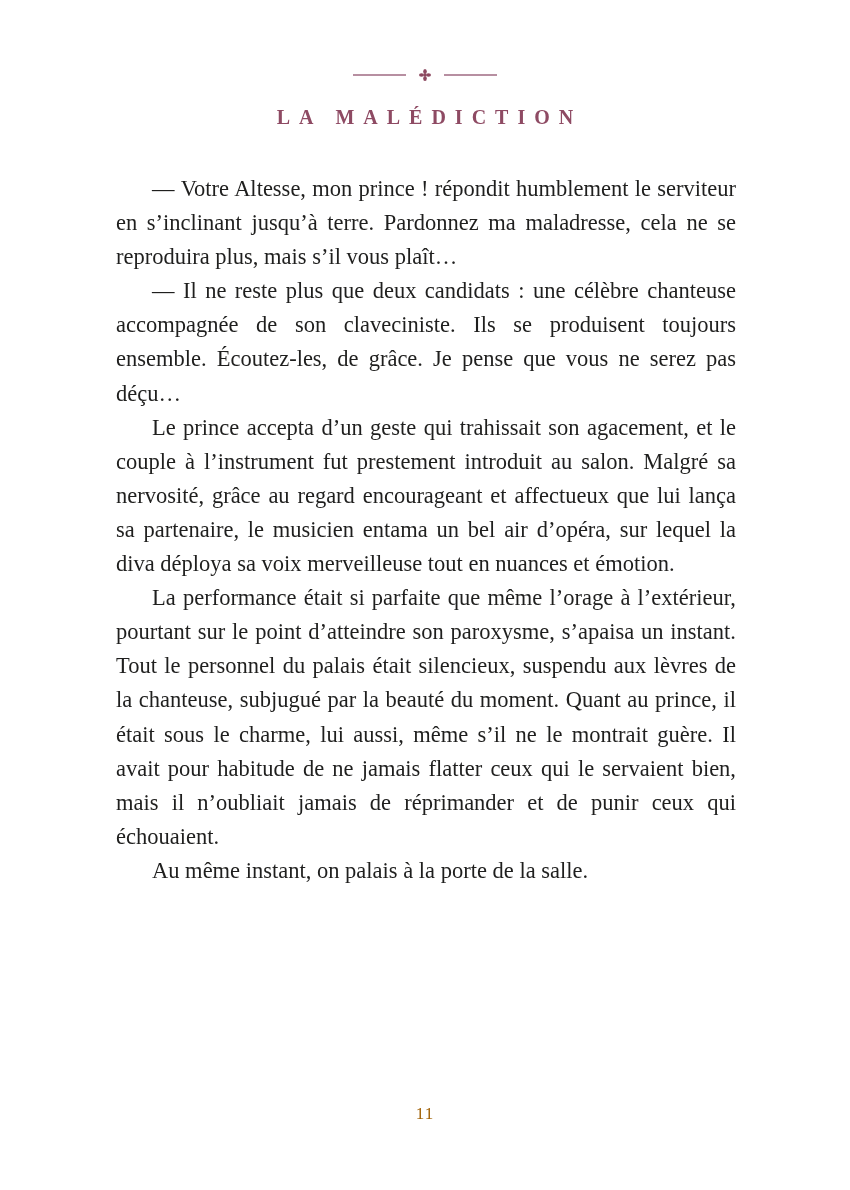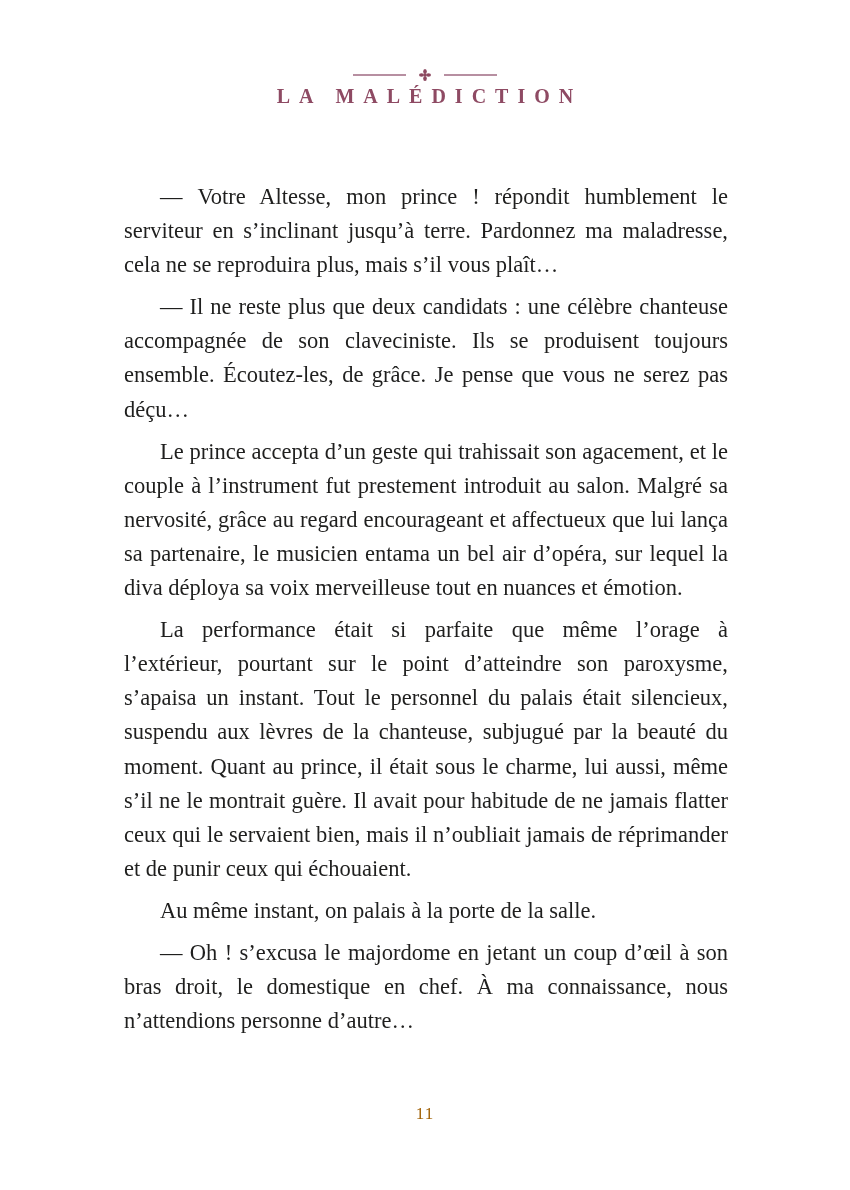--- a/index.html
+++ b/index.html
@@ -40,39 +40,39 @@
     height: 2px;
     background: #b78fa1;
   }
   .orn-flower {
     display: inline-flex;
     align-items: center;
     justify-content: center;
   }
   .orn-flower svg { display: block; }
   .chapter-title {
-    margin: 4px 0 0 0;
+    margin: 25px 0 0 0;
     padding-left: 0.45em; 
     font-size: 20px;
     font-weight: 600;
     letter-spacing: 0.45em;
     color: #8e4a63;
   }
   .body-text {
     position: absolute;
     top: 172px;
     left: 116px;
     width: 620px;
     text-align: justify;
     font-size: 22.5px;
     line-height: 34.1px;
     hyphens: auto;
   }
   .body-text p {
-    margin: 8px;
+    margin: 0;
     padding: 0;
     text-indent: 36px;
   }
   .page-footer {
     position: absolute;
     left: 0;
     bottom: 66px;
     width: 100%;
     text-align: center;
   }
@@ -105,20 +105,19 @@
     </div>
     <h1 class="chapter-title">LA MALÉDICTION</h1>
   </header>
 
   <main class="body-text">
     <p>—&nbsp;Votre Altesse, mon prince&nbsp;! répondit humblement le serviteur en s’inclinant jusqu’à terre. Pardonnez ma maladresse, cela ne se reproduira plus, mais s’il vous plaît…</p>
     <p>—&nbsp;Il ne reste plus que deux candidats&nbsp;: une célèbre chanteuse accompagnée de son claveciniste. Ils se produisent toujours ensemble. Écoutez-les, de grâce. Je pense que vous ne serez pas déçu…</p>
     <p>Le prince accepta d’un geste qui trahissait son agacement, et le couple à l’instrument fut prestement introduit au salon. Malgré sa nervosité, grâce au regard encourageant et affectueux que lui lança sa partenaire, le musicien entama un bel air d’opéra, sur lequel la diva déploya sa voix merveilleuse tout en nuances et émotion.</p>
     <p>La performance était si parfaite que même l’orage à l’extérieur, pourtant sur le point d’atteindre son paroxysme, s’apaisa un instant. Tout le personnel du palais était silencieux, suspendu aux lèvres de la chanteuse, subjugué par la beauté du moment. Quant au prince, il était sous le charme, lui aussi, même s’il ne le montrait guère. Il avait pour habitude de ne jamais flatter ceux qui le servaient bien, mais il n’oubliait jamais de réprimander et de punir ceux qui échouaient.</p>
     <p>Au même instant, on palais à la porte de la salle.</p>
-    <p>—&nbsp;Oh&nbsp;! s’excusa le majordome en jetant un coup d’œil à son bras droit, le domestique en chef. À ma connaissance, nous n’attendions personne d’autre…</p>
   </main>
 
   <footer class="page-footer">
     <span class="page-number">11</span>
   </footer>
 
 </div>
 
 </body></html>

